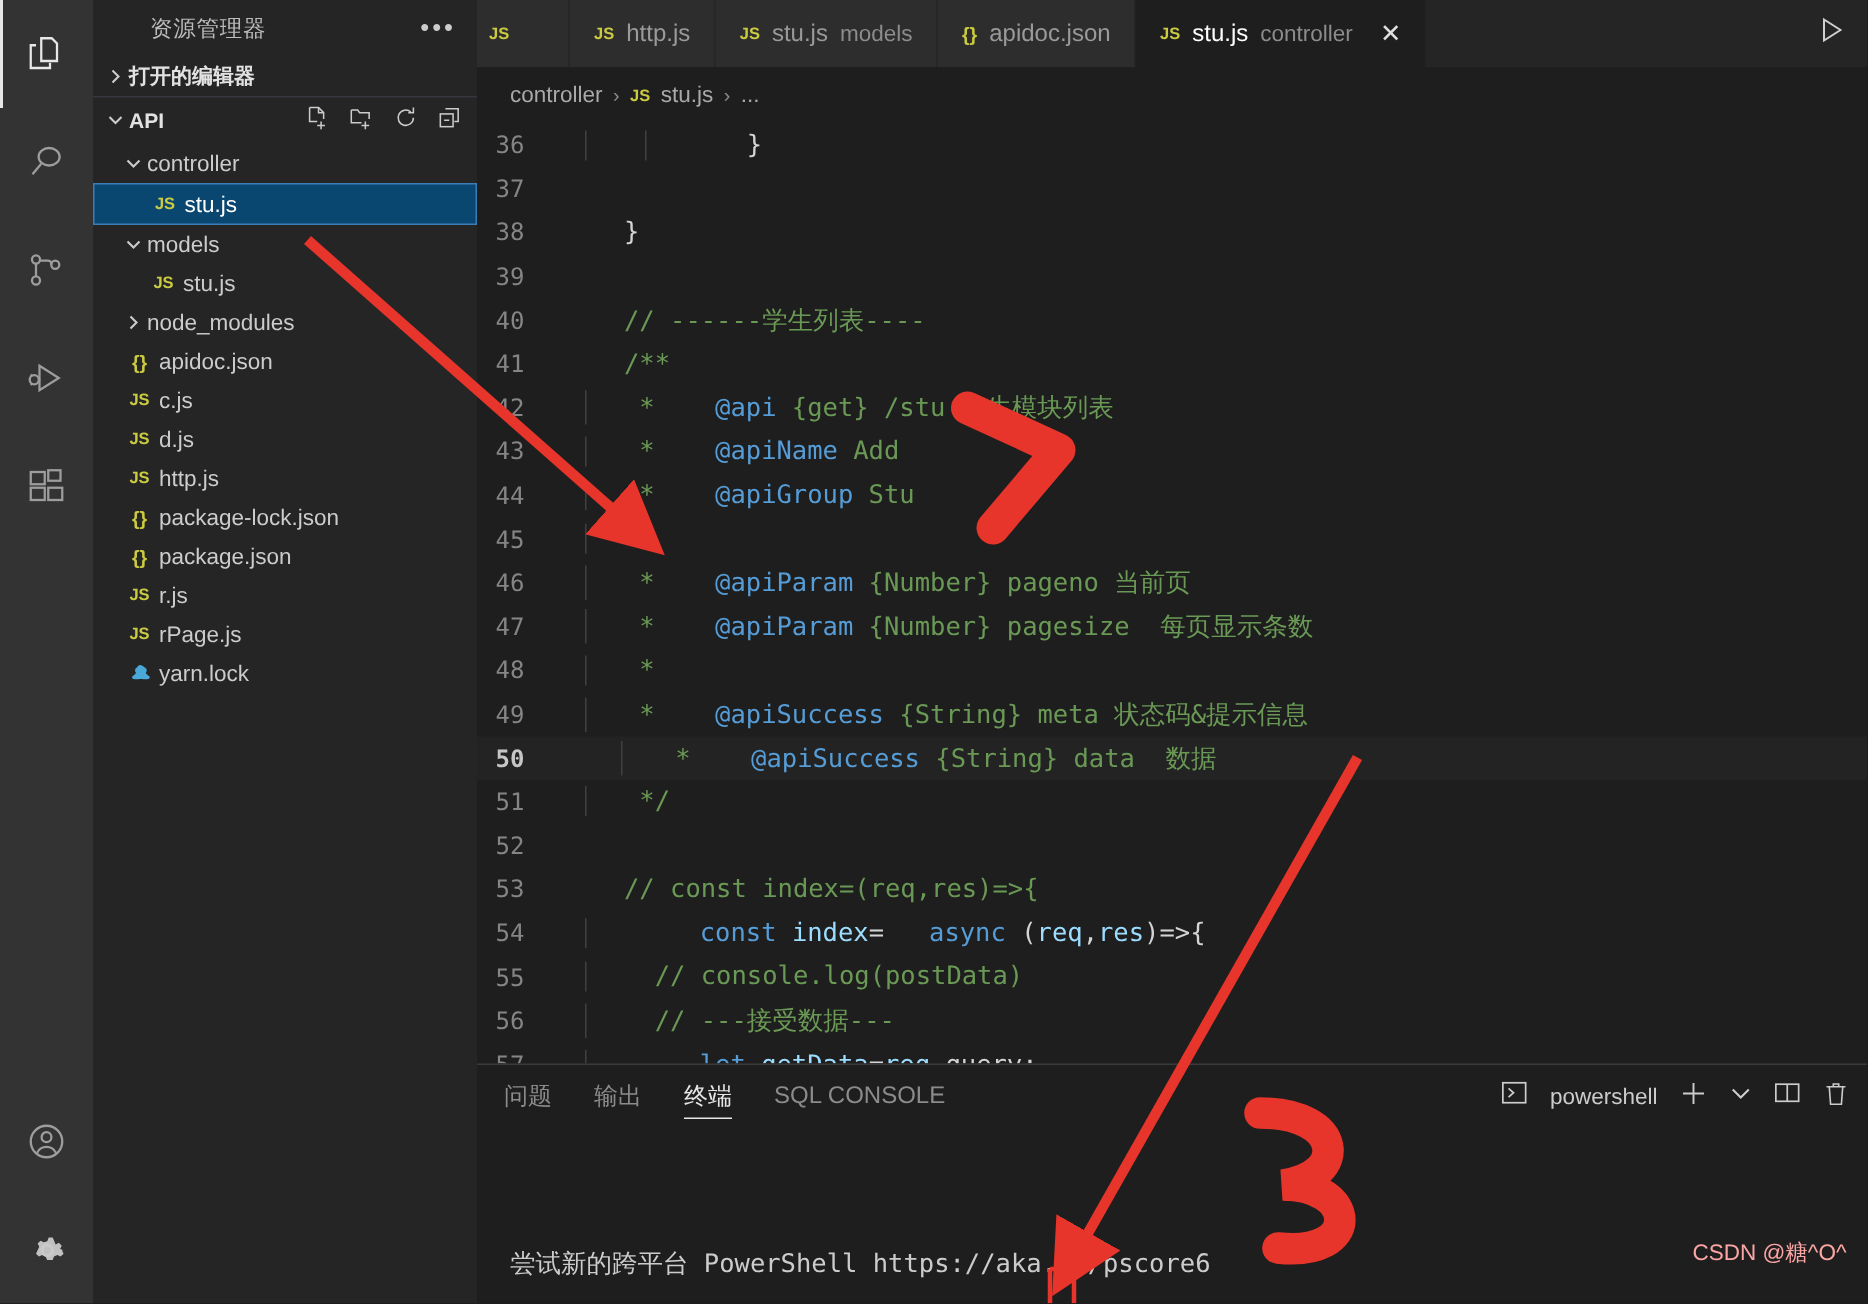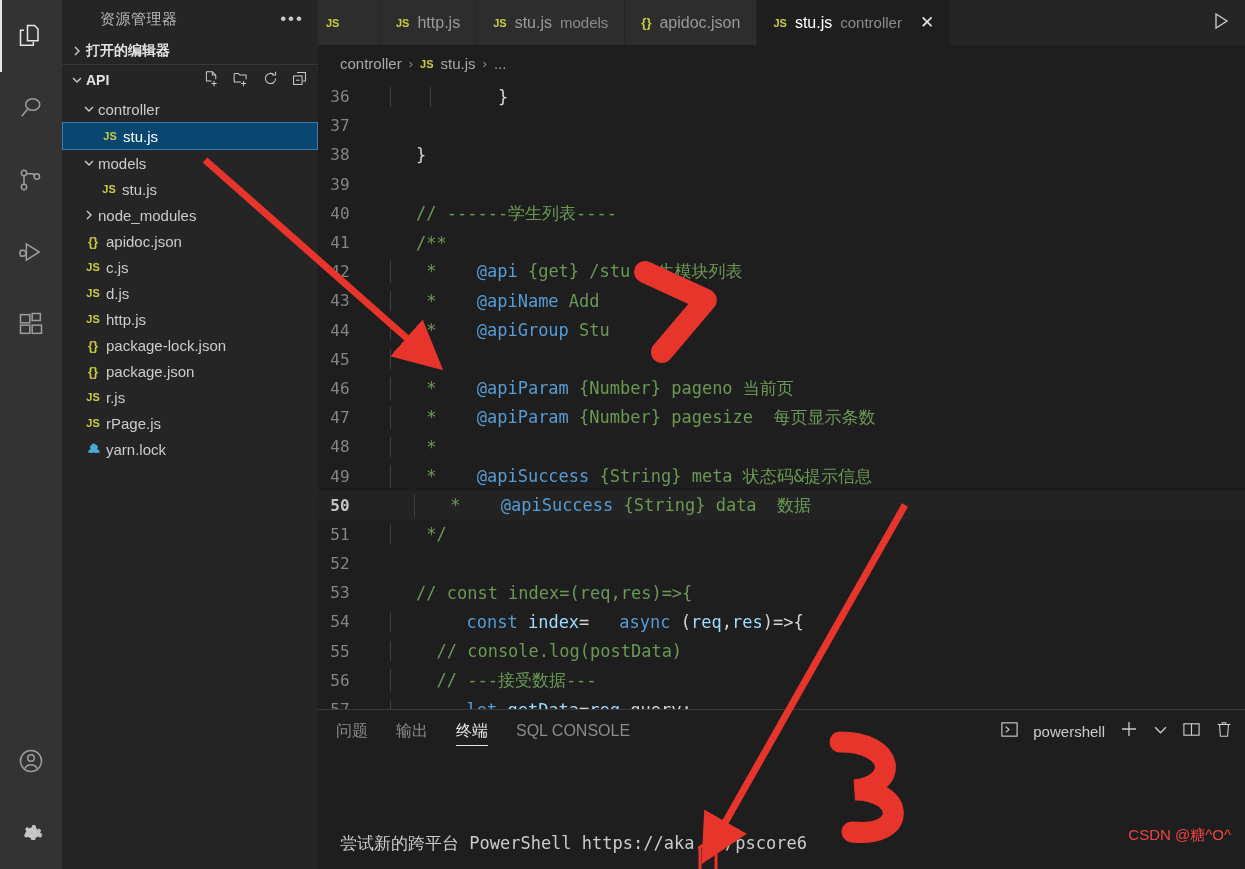--- a/index.html
+++ b/index.html
@@ -188,21 +188,21 @@
   }
   .shell-name { font-size: 15px; color: #cccccc; }
   .terminal {
     flex: 1 1 auto; padding: 14px 0 0 22px;
     font-family: "DejaVu Sans Mono", "Liberation Mono", monospace;
     font-size: 17px; color: #cccccc; line-height: 31px;
     position: relative; white-space: pre;
   }
   .watermark {
     position: absolute; right: 14px; bottom: 24px;
-    color: #ef4444; font-size: 15px;
+    color: #fca5a5; font-size: 15px;
     font-family: "Liberation Sans", sans-serif;
   }
 
   
   .overlay {
     position: absolute; left: 0; top: 0;
     width: 1245px; height: 869px; pointer-events: none;
   }
 </style>
 </head>

